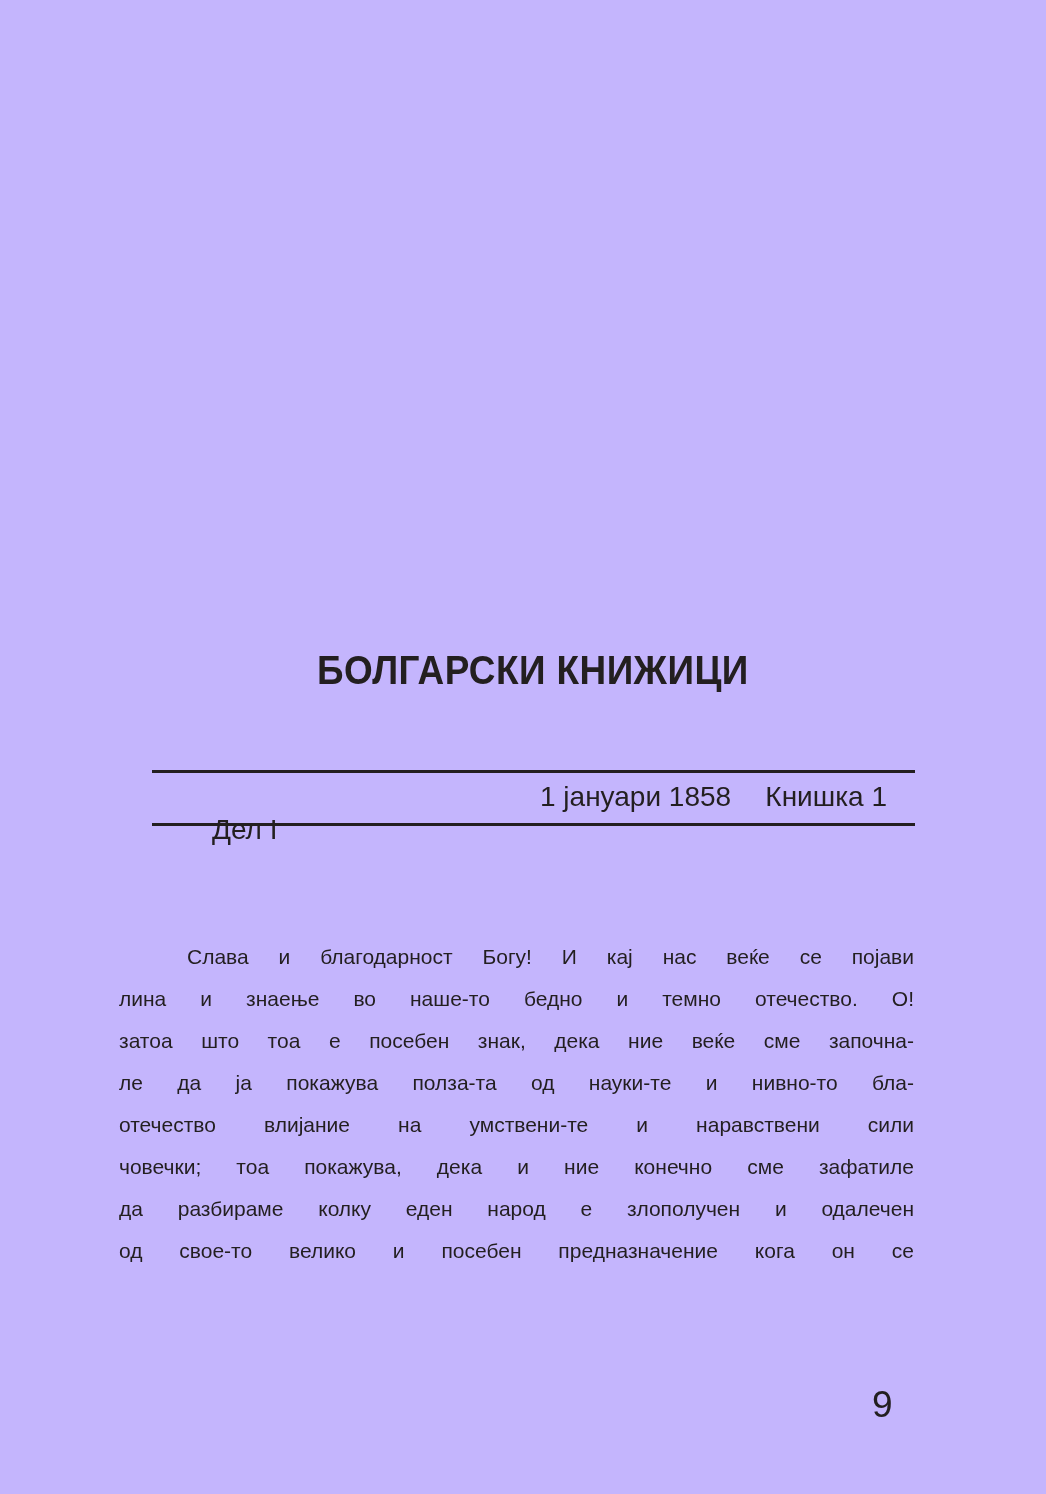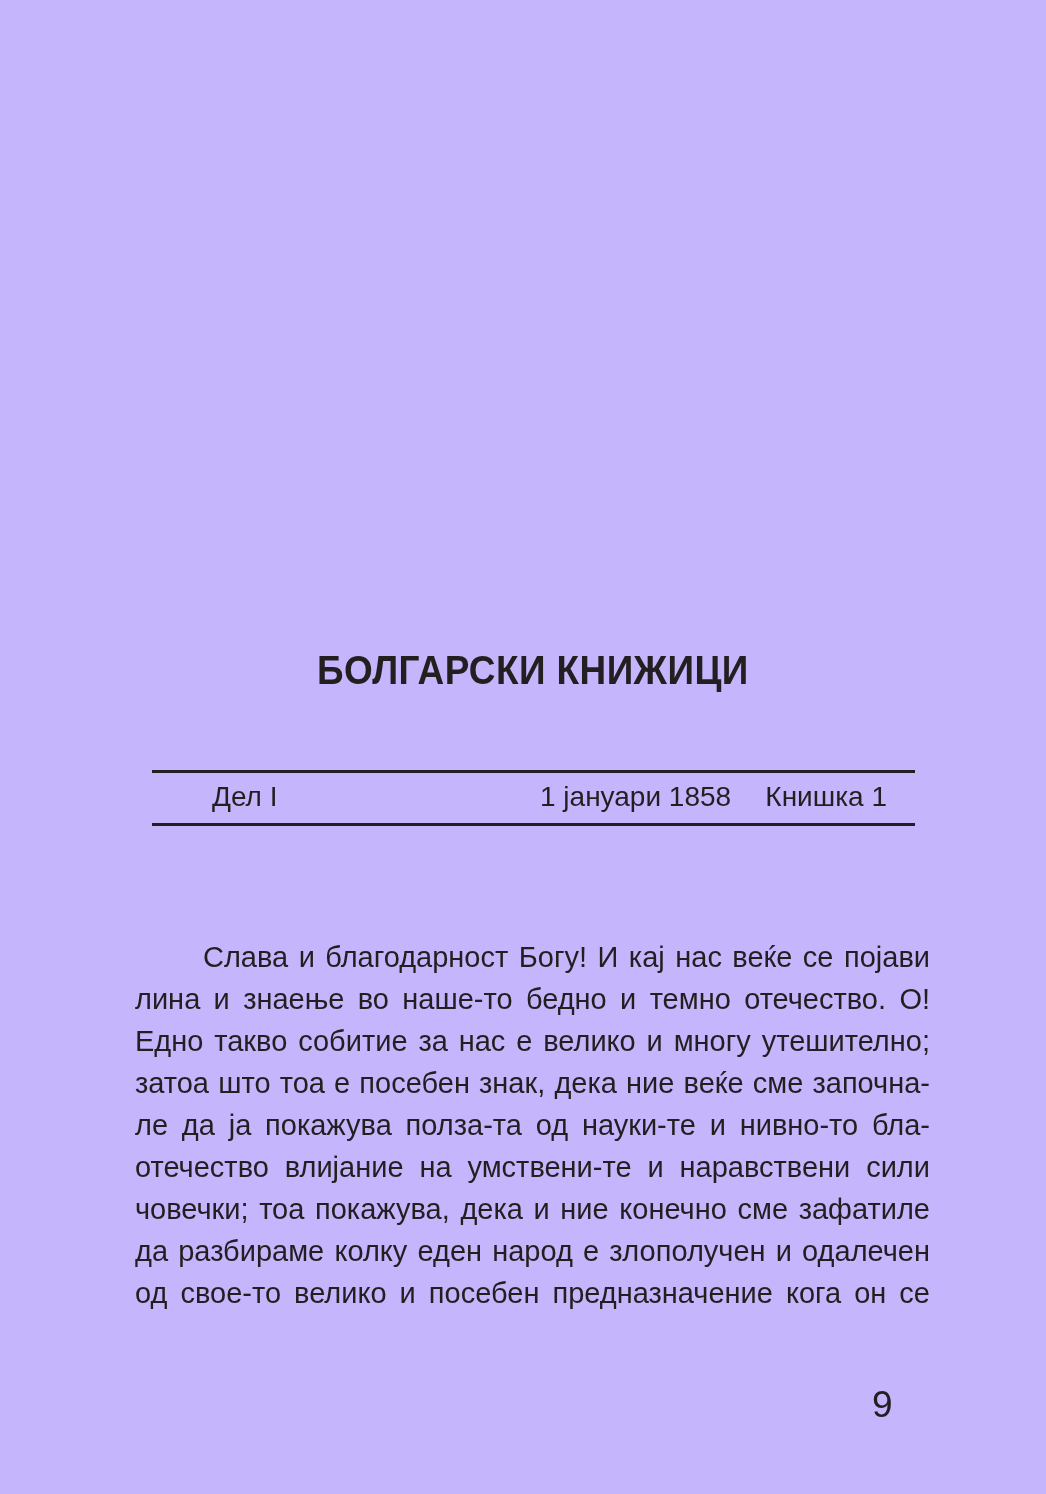--- a/index.html
+++ b/index.html
@@ -44,29 +44,29 @@
     border-top: 3px solid #231f20;
     border-bottom: 3px solid #231f20;
     font-size: 28px;
   }
   .masthead .cell {
     position: absolute;
     top: 50%;
     transform: translateY(-52%);
     white-space: nowrap;
   }
-  .masthead .part  { left: 60px; }
+  .masthead .part  { left: 60px; margin-top: 33px; }
   .masthead .date  { left: 388px; }
   .masthead .issue { right: 28px; }
   .body-text {
     position: absolute;
-    left: 135px;
+    left: 119px;
     top: 936px;
     width: 795px;
-    font-size: 29px;
+    font-size: 21px;
     line-height: 42px;
   }
   .body-text .line {
     text-align: justify;
     text-align-last: justify;
     white-space: normal;
     height: 42px;
     overflow: visible;
   }
   .body-text .line.first {
@@ -89,21 +89,20 @@
 
   <div class="masthead">
     <span class="cell part">Дел I</span>
     <span class="cell date">1 јануари 1858</span>
     <span class="cell issue">Книшка 1</span>
   </div>
 
   <div class="body-text">
     <div class="line first">Слава и благодарност Богу! И кај нас веќе се појави</div>
     <div class="line">лина и знаење во наше-то бедно и темно отечество. О!</div>
-    <div class="line">Едно такво собитие за нас е велико и многу утешително;</div>
     <div class="line">затоа што тоа е посебен знак, дека ние веќе сме започна-</div>
     <div class="line">ле да ја покажува полза-та од науки-те и нивно-то бла-</div>
     <div class="line">отечество влијание на умствени-те и наравствени сили</div>
     <div class="line">човечки; тоа покажува, дека и ние конечно сме зафатиле</div>
     <div class="line">да разбираме колку еден народ е злополучен и одалечен</div>
     <div class="line">од свое-то велико и посебен предназначение кога он се</div>
   </div>
 
   <div class="page-number">9</div>
 

